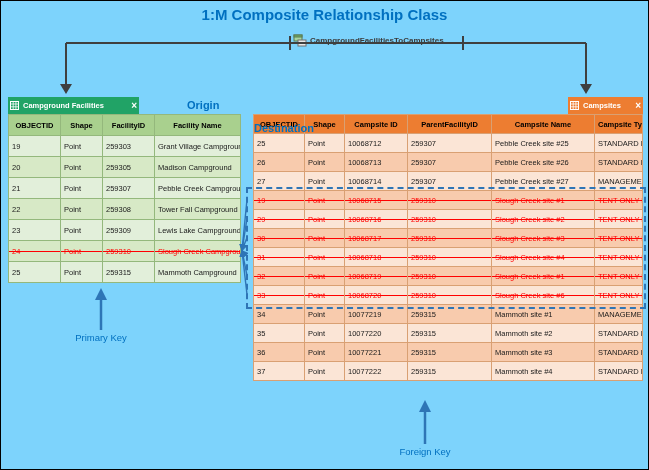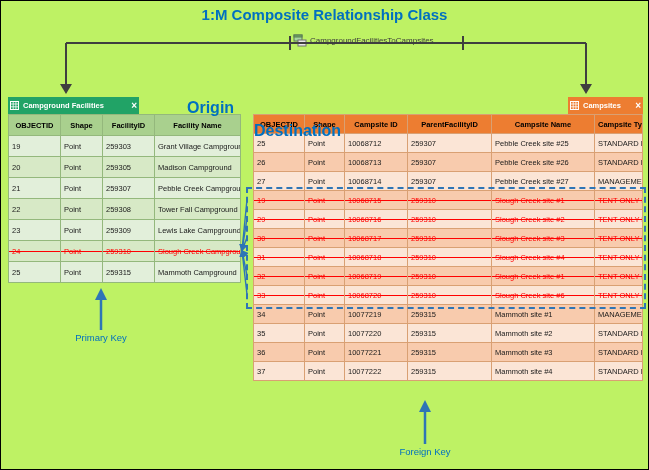--- a/index.html
+++ b/index.html
@@ -1,33 +1,33 @@
 <!DOCTYPE html>
 <html><head>
 <meta charset="utf-8">
 <style>
   html,body { margin:0; padding:0; background:#fff; }
   .canvas {
     position:relative; width:647px; height:468px;
-    border:1px solid #000; background:#bef264; overflow:hidden;
+    border:1px solid #000; background:#7dd3fc; overflow:hidden;
     font-family:"Liberation Sans", sans-serif;
   }
   .overlay { position:absolute; left:0; top:0; width:649px; height:470px; pointer-events:none; z-index:6; }
 
   .title {
     position:absolute; top:5px; left:0; width:100%; text-align:center;
     color:#0070C0; font-size:15px; font-weight:bold; z-index:3;
   }
   .rel {
     position:absolute; top:33px; left:292px; display:flex; align-items:center; gap:3px; z-index:4;
   }
-  .rel-name { font-size:8px; font-weight:normal; color:#3a3a3a; letter-spacing:0px; white-space:nowrap; }
+  .rel-name { font-size:8px; font-weight:bold; color:#3a3a3a; letter-spacing:0px; white-space:nowrap; }
 
   .origin-label, .destination-label {
-    position:absolute; top:98px; color:#0070C0; font-weight:bold; font-size:16px; z-index:3;
+    position:absolute; top:98px; color:#0070C0; font-weight:bold; font-size:11px; z-index:3;
   }
   .origin-label { left:186px; }
   .destination-label { left:253px;margin-top:23px; }
 
   .tab {
     position:absolute; top:96px; height:17px; box-sizing:border-box;
     display:flex; align-items:center; gap:4px; padding:0 2px;
     color:#fff; font-size:7.5px; font-weight:bold; white-space:nowrap; z-index:3;
   }
   .tab-origin { left:7px;  width:131px; background:#21A366; }

